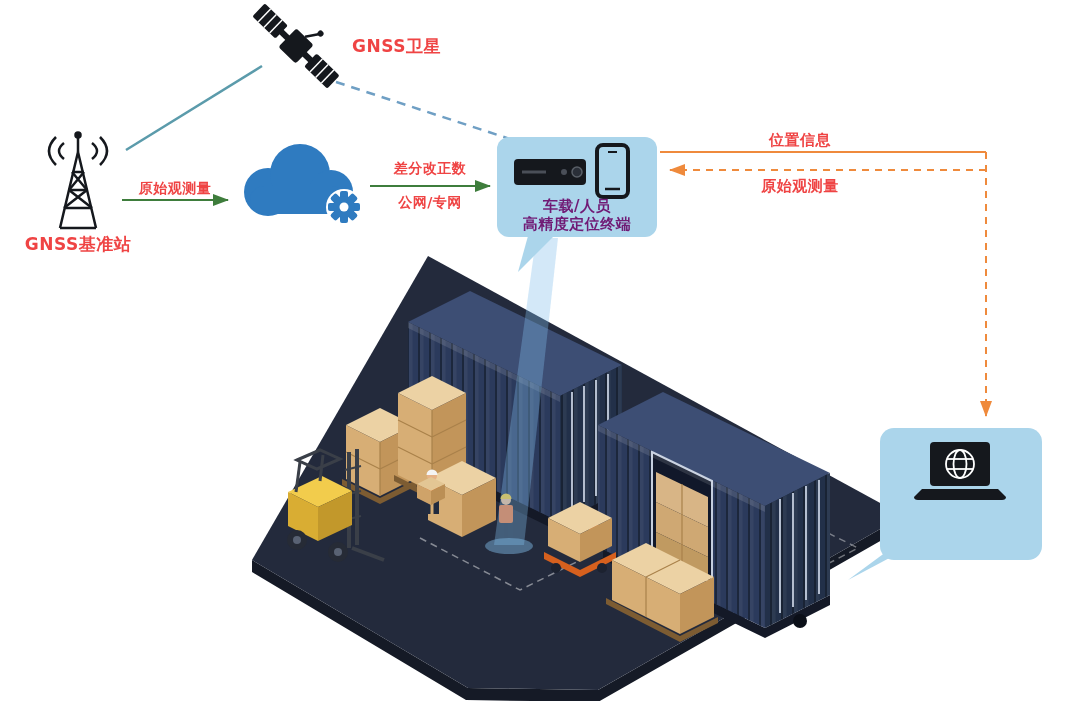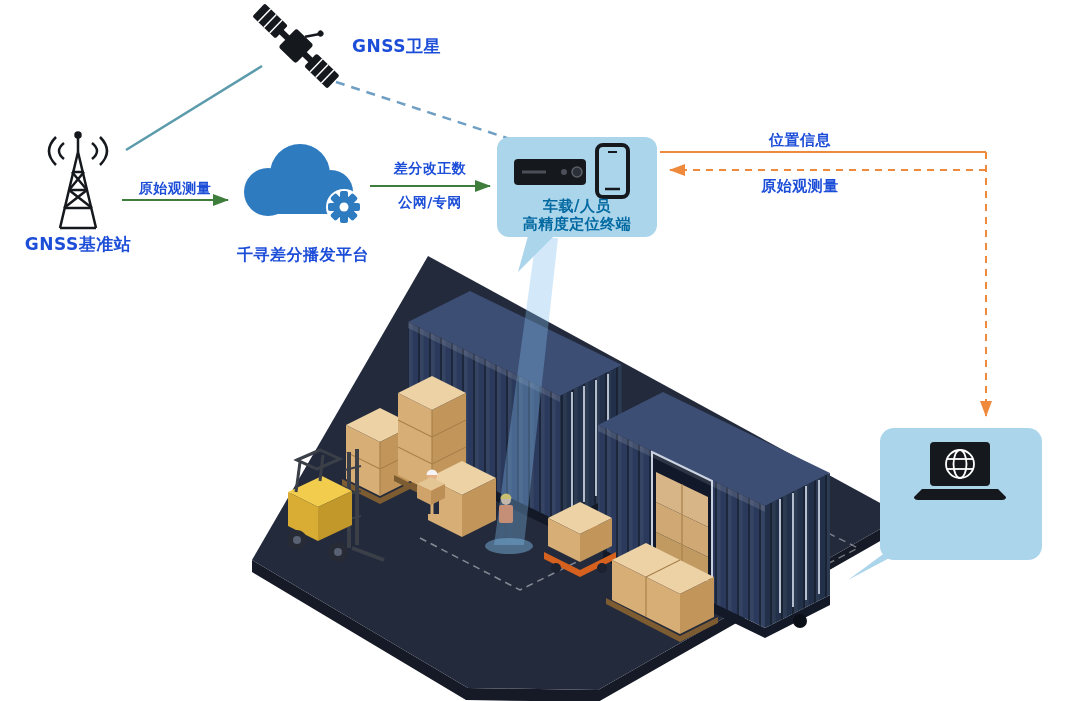--- a/index.html
+++ b/index.html
@@ -2,24 +2,24 @@
 <html><head>
 <meta charset="utf-8">
 <style>
   html,body{margin:0;padding:0;background:#ffffff;}
   .canvas{
     position:relative;width:1080px;height:701px;background:#ffffff;overflow:hidden;
     font-family:"DejaVu Sans","Liberation Sans",sans-serif;
   }
   svg.layer{position:absolute;left:0;top:0;z-index:1;}
   .label{
-    position:absolute;z-index:2;font-weight:bold;color:#1d4ed8;
+    position:absolute;z-index:2;font-weight:bold;color:#ef4444;
     text-align:center;line-height:1.25;letter-spacing:0.5px;
   }
-  .label.navy{color:#0369a1;}
+  .label.navy{color:#701a75;}
 </style>
 </head>
 <body>
 
 <div class="canvas">
 
 <svg class="layer" width="1080" height="701" viewBox="0 0 1080 701">
   <defs>
     <marker id="arrow-green" markerWidth="9" markerHeight="8" refX="7.5" refY="3" orient="auto" markerUnits="strokeWidth">
       <path d="M0,0 L8,3 L0,6 Z" fill="#3e7d3c"></path>
@@ -284,21 +284,20 @@
     </g>
   </g>
 </svg>
 
 <div class="label" style="left:352px;top:36px;width:120px;font-size:17px;text-align:left">GNSS卫星</div>
 
 <div class="label" style="left:6px;top:234px;width:144px;font-size:17px">GNSS基准站</div>
 
 <div class="label" style="left:116px;top:180px;width:118px;font-size:14px">原始观测量</div>
 
-<div class="label" style="left:210px;top:245px;width:186px;font-size:16px">千寻差分播发平台</div>
 
 <div class="label" style="left:374px;top:160px;width:112px;font-size:14px">差分改正数</div>
 <div class="label" style="left:374px;top:194px;width:112px;font-size:14px">公网/专网</div>
 
 <div class="label navy" style="left:499px;top:197px;width:156px;font-size:15px">车载/人员</div>
 <div class="label navy" style="left:499px;top:215px;width:156px;font-size:15px">高精度定位终端</div>
 
 <div class="label" style="left:730px;top:131px;width:140px;font-size:15px">位置信息</div>
 <div class="label" style="left:730px;top:177px;width:140px;font-size:15px">原始观测量</div>
 

